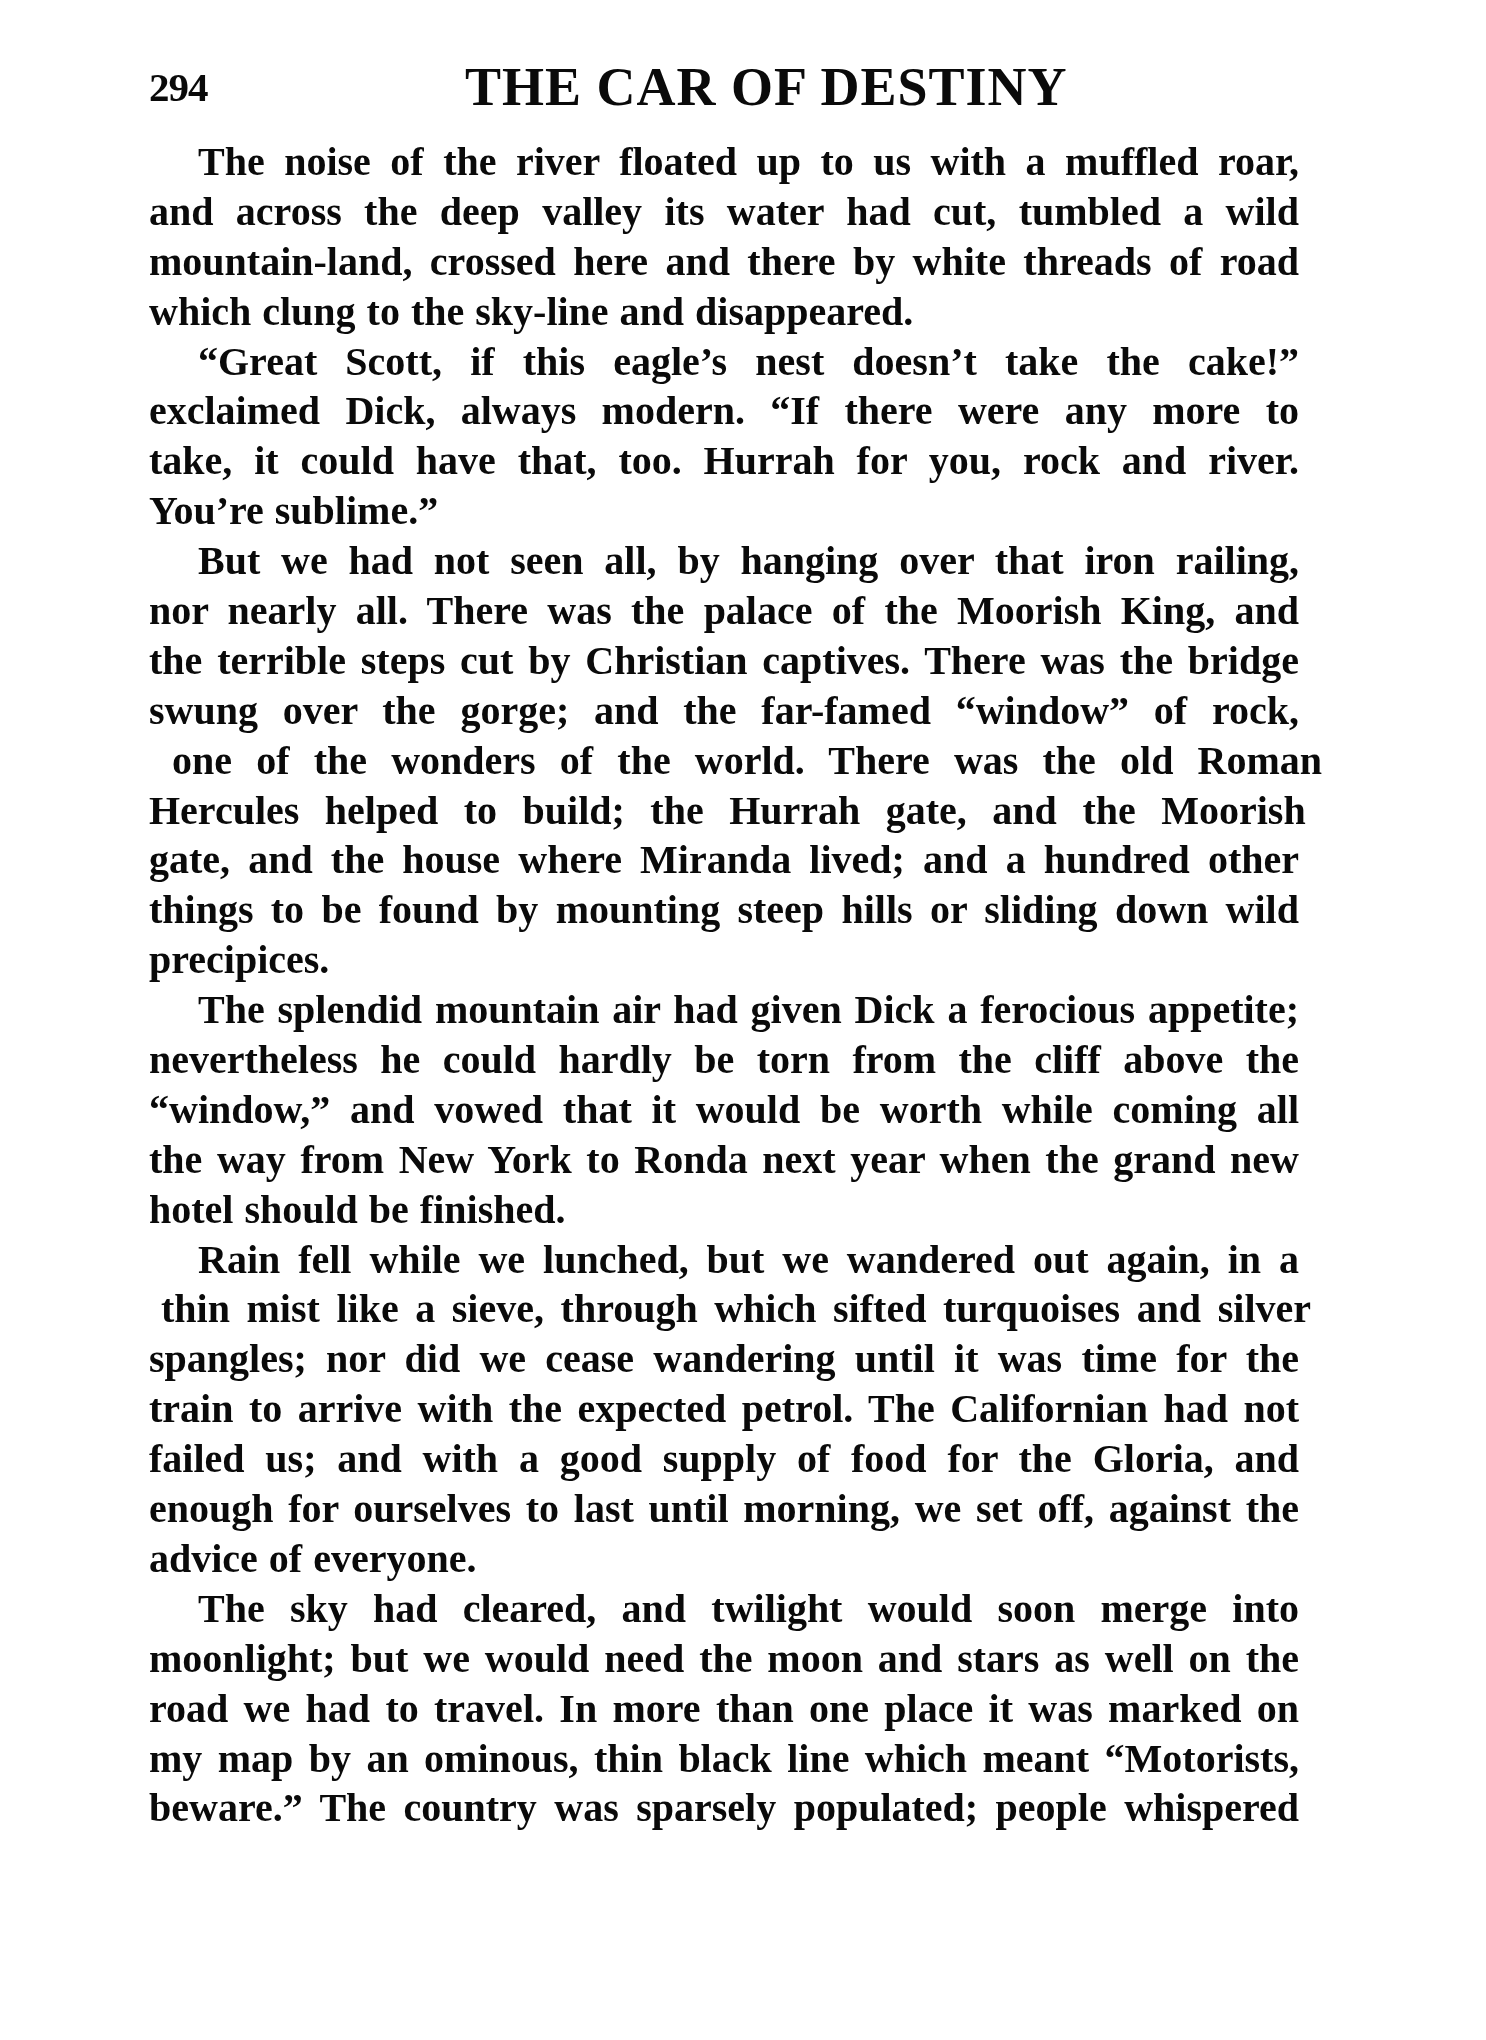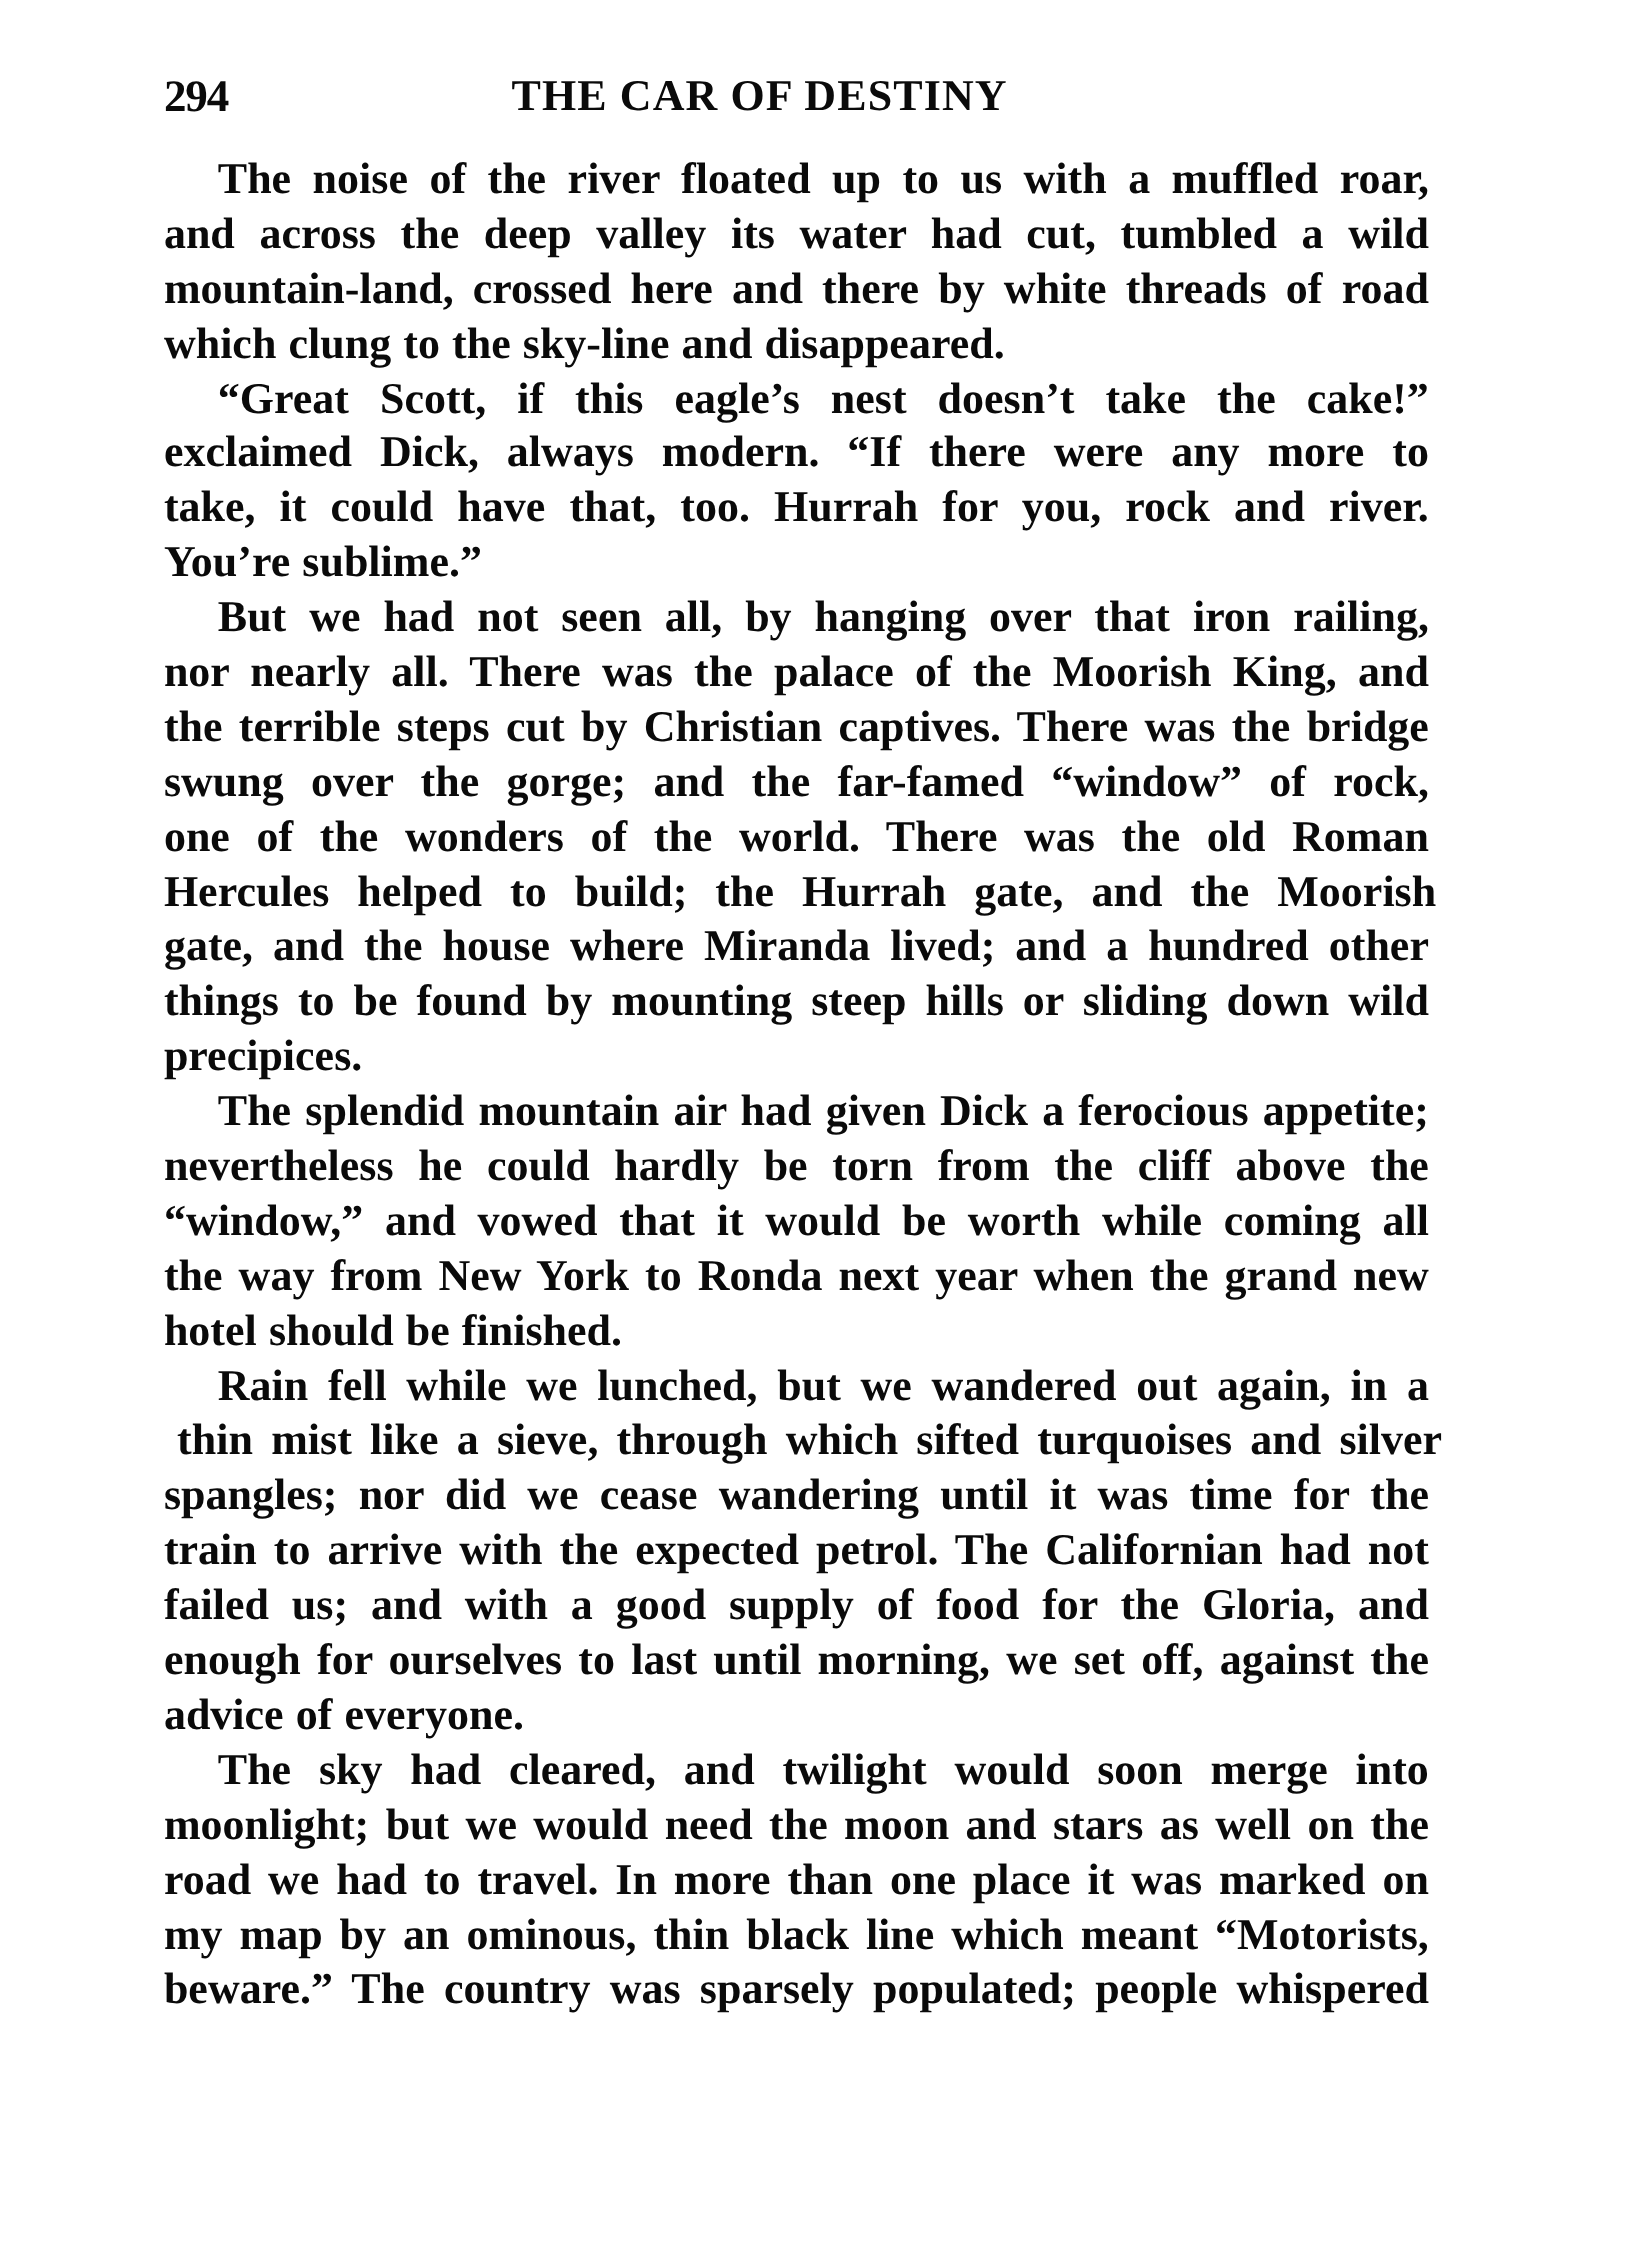--- a/index.html
+++ b/index.html
@@ -35,21 +35,21 @@
     line-height: 50px;
     font-weight: bold;
     letter-spacing: -1px;
   }
   .running-title {
     position: absolute;
     left: 316px;
     top: 0;
     width: 478px;
     text-align: left;
-    font-size: 40px;
+    font-size: 54px;
     line-height: 50px;
     font-weight: bold;
     letter-spacing: 1px;
     white-space: nowrap;
   }
   .body-text {
     position: absolute;
     left: 149px;
     top: 137px;
     width: 1150px;
@@ -99,21 +99,21 @@
         <span class="line indent" style="display: block; width: auto; padding-left: 49px; word-spacing: 18.15px; text-align-last: left;">“Great Scott, if this eagle’s nest doesn’t take the cake!”</span>
         <span class="line" style="display: block; width: auto; padding-left: 0px; word-spacing: 15.33px; text-align-last: left;">exclaimed Dick, always modern. “If there were any more to</span>
         <span class="line" style="display: block; width: auto; padding-left: 0px; word-spacing: 11.88px; text-align-last: left;">take, it could have that, too. Hurrah for you, rock and river.</span>
         <span class="line last" style="display: block; width: auto; padding-left: 0px;">You’re sublime.”</span>
       </div>
       <div class="paragraph">
         <span class="line indent" style="display: block; width: auto; padding-left: 49px; word-spacing: 10.82px; text-align-last: left;">But we had not seen all, by hanging over that iron railing,</span>
         <span class="line" style="display: block; width: auto; padding-left: 0px; word-spacing: 9.29px; text-align-last: left;">nor nearly all. There was the palace of the Moorish King, and</span>
         <span class="line" style="display: block; width: auto; padding-left: 0px; word-spacing: 4.82px; text-align-last: left;">the terrible steps cut by Christian captives. There was the bridge</span>
         <span class="line" style="display: block; width: auto; padding-left: 0px; word-spacing: 14.78px; text-align-last: left;">swung over the gorge; and the far-famed “window” of rock,</span>
-        <span class="line" style="display: block; width: auto; padding-left: 0px; word-spacing: 14.18px; text-align-last: left;">one of the wonders of the world. There was the old Roman</span>
+        <span class="line" style="display: block; width: auto; padding-left: 0px; word-spacing: 14.18px; text-align-last: left; margin-left: 23px;">one of the wonders of the world. There was the old Roman</span>
         <span class="line" style="display: block; width: auto; padding-left: 0px; word-spacing: 15.51px; text-align-last: left;">Hercules helped to build; the Hurrah gate, and the Moorish</span>
         <span class="line" style="display: block; width: auto; padding-left: 0px; word-spacing: 8.14px; text-align-last: left;">gate, and the house where Miranda lived; and a hundred other</span>
         <span class="line" style="display: block; width: auto; padding-left: 0px; word-spacing: 7.31px; text-align-last: left;">things to be found by mounting steep hills or sliding down wild</span>
         <span class="line last" style="display: block; width: auto; padding-left: 0px;">precipices.</span>
       </div>
       <div class="paragraph">
         <span class="line indent" style="display: block; width: auto; padding-left: 49px; word-spacing: 2.85px; text-align-last: left;">The splendid mountain air had given Dick a ferocious appetite;</span>
         <span class="line" style="display: block; width: auto; padding-left: 0px; word-spacing: 12.42px; text-align-last: left;">nevertheless he could hardly be torn from the cliff above the</span>
         <span class="line" style="display: block; width: auto; padding-left: 0px; word-spacing: 9.77px; text-align-last: left;">“window,” and vowed that it would be worth while coming all</span>
         <span class="line" style="display: block; width: auto; padding-left: 0px; word-spacing: 4.6px; text-align-last: left;">the way from New York to Ronda next year when the grand new</span>

